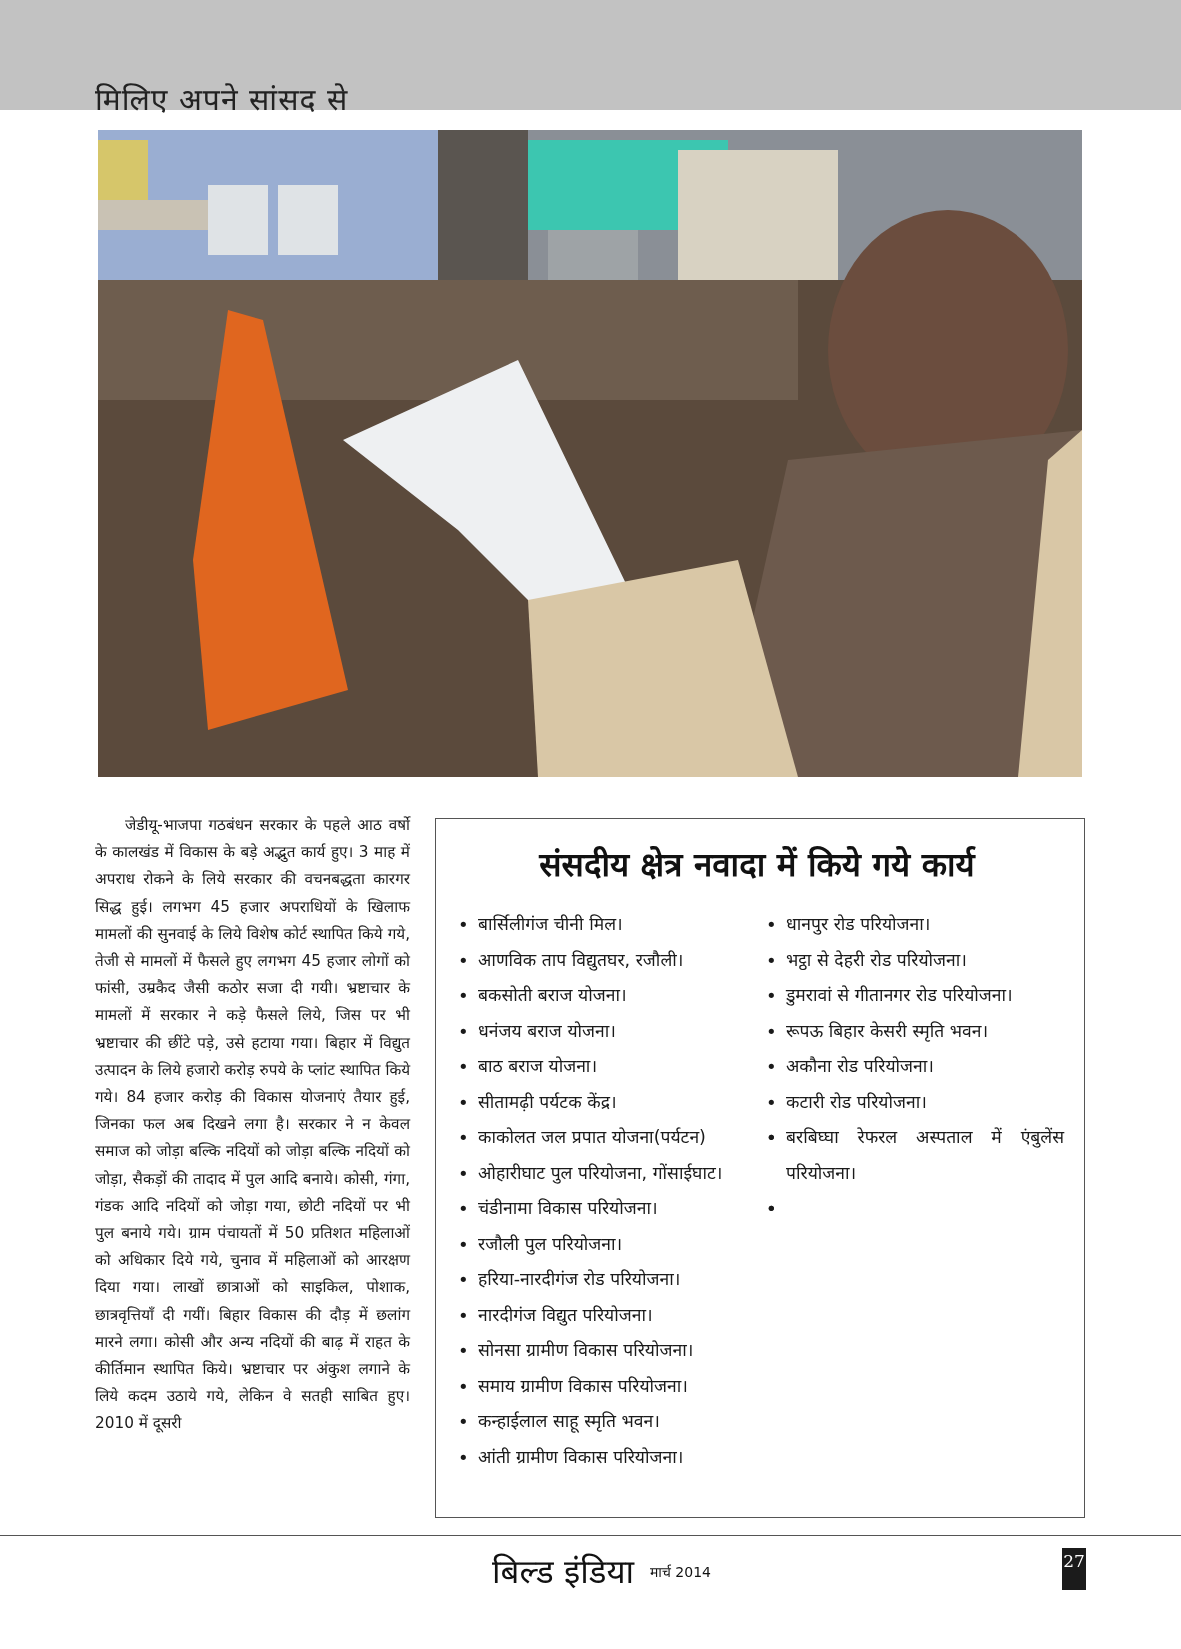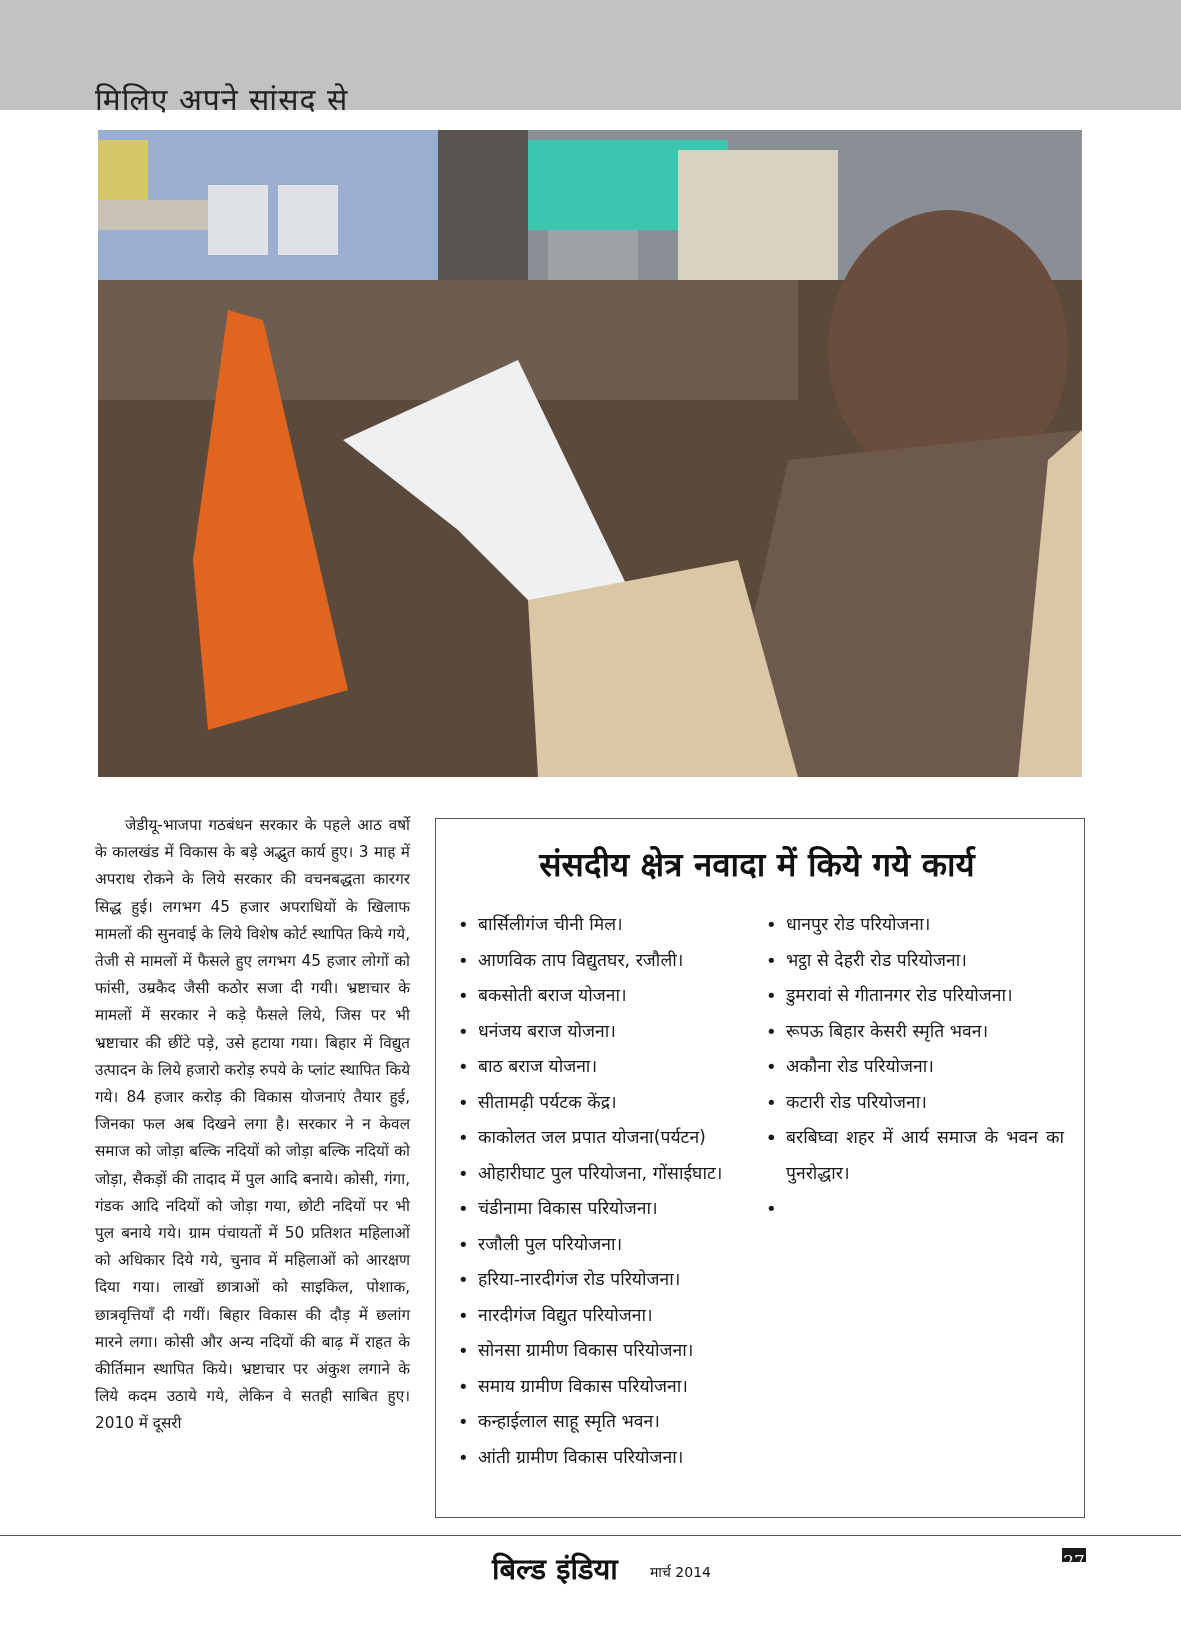--- a/index.html
+++ b/index.html
@@ -13,23 +13,23 @@
     .article p.indent { text-indent: 30px; }
     .box { position: absolute; left: 435px; top: 818px; width: 650px; height: 700px; border: 1.5px solid #555; box-sizing: border-box; }
     .box-title { position: absolute; left: 0; right: 6px; top: 22px; text-align: center; font-size: 33px; font-weight: bold; color: #111; }
     .col { position: absolute; top: 88px; font-size: 17.5px; line-height: 35.5px; color: #1a1a1a; }
     .col-left { left: 20px; width: 298px; }
     .col-right { left: 328px; width: 300px; }
     .col ul { list-style: none; margin: 0; padding: 0; }
     .col li { position: relative; padding-left: 22px; text-align: justify; }
     .col li .bullet { position: absolute; left: 2px; top: 0; font-size: 18px; }
     .footer-rule { position: absolute; left: 0; width: 1181px; top: 1535px; height: 0; border-top: 1.5px solid #555; }
-    .footer-brand { position: absolute; left: 492px; top: 1548px; font-size: 29px; font-weight: bold; color: #111; text-align: center; }
+    .footer-brand { position: absolute; left: 492px; top: 1548px; font-size: 33px; font-weight: normal; color: #111; text-align: center; }
     .footer-date { position: absolute; left: 650px; top: 1562px; font-size: 14px; color: #111; }
-    .page-num { position: absolute; left: 1062px; top: 1548px; width: 24px; height: 14px; background: #1b1b1b; color: #fff; font-family: "DejaVu Serif", serif; font-size: 17px; text-align: center; line-height: 26px; }
+    .page-num { position: absolute; left: 1062px; top: 1548px; width: 24px; height: 42px; background: #1b1b1b; color: #fff; font-family: "DejaVu Serif", serif; font-size: 17px; text-align: center; line-height: 26px; }
   </style>
 </head>
 <body>
 
 <div class="header-band">
   <div class="section-title">मिलिए अपने सांसद से</div>
 </div>
 
 <div class="photo">
   <svg viewBox="0 0 984 647" preserveAspectRatio="none">
@@ -82,22 +82,22 @@
   </div>
   <div class="col col-right">
     <ul id="right-list">
         <li><span class="bullet">•</span><span>धानपुर रोड परियोजना।</span></li>
         <li><span class="bullet">•</span><span>भट्ठा से देहरी रोड परियोजना।</span></li>
         <li><span class="bullet">•</span><span>डुमरावां से गीतानगर रोड परियोजना।</span></li>
         <li><span class="bullet">•</span><span>रूपऊ बिहार केसरी स्मृति भवन।</span></li>
         <li><span class="bullet">•</span><span>अकौना रोड परियोजना।</span></li>
         <li><span class="bullet">•</span><span>कटारी रोड परियोजना।</span></li>
         <li><span class="bullet">•</span></li>
+        <li><span class="bullet">•</span><span>बरबिघ्घा रेफरल अस्पताल में एंबुलेंस परियोजना।</span></li>
         <li><span class="bullet">•</span></li>
-        <li><span class="bullet">•</span><span>बरबिघ्वा शहर में आर्य समाज के भवन का पुनरोद्धार।</span></li>
         <li><span class="bullet">•</span></li>
       </ul>
   </div>
 </div>
 
 <div class="footer-rule"></div>
 <div class="footer-brand">बिल्ड इंडिया</div>
 <div class="footer-date">मार्च 2014</div>
 <div class="page-num">27</div>
 

